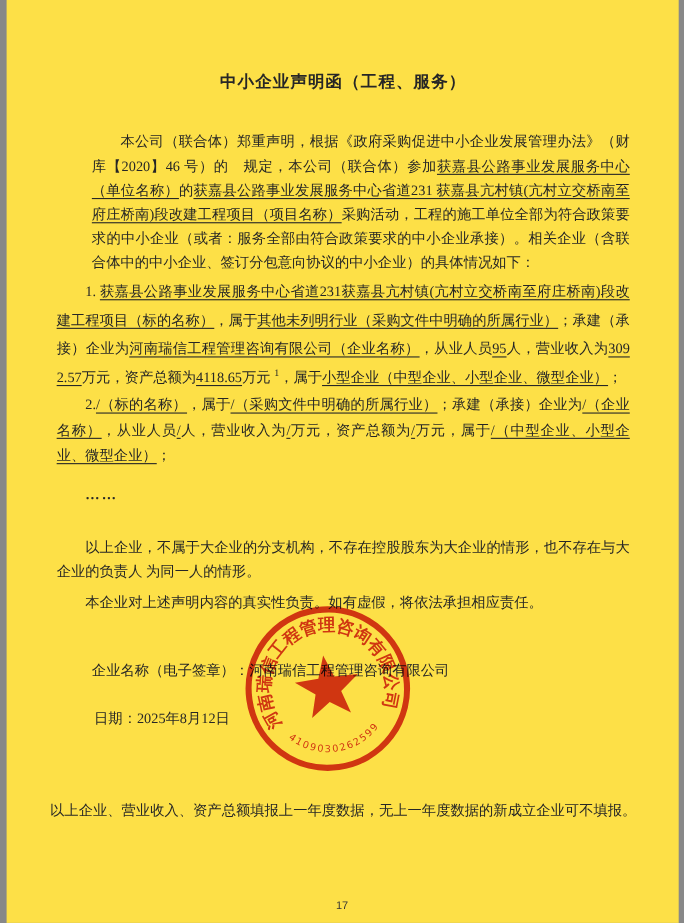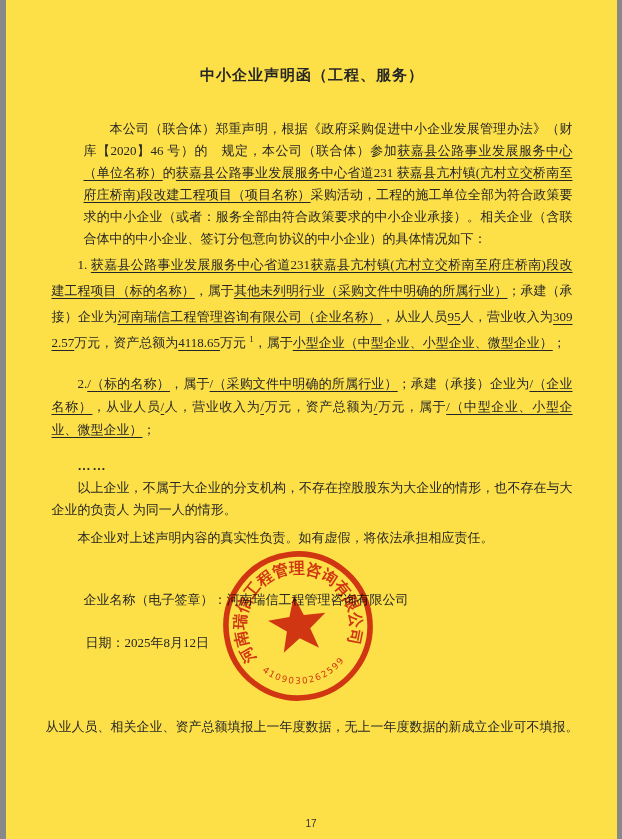--- a/index.html
+++ b/index.html
@@ -25,23 +25,23 @@
   .body-text p{
     margin:0;
     font-size:13px;
     line-height:22px;
     text-align:justify;
     word-break:break-all;
   }
   p.indent2{text-indent:2em;margin-left:32px;}
   p.intro{margin-top:32px;}
   p.item1{margin-top:2px;line-height:26px;text-indent:2em;}
-  p.item2{margin-top:16px;line-height:23px;text-indent:2em;}
+  p.item2{margin-top:0;line-height:23px;text-indent:2em;}
   p.dots{margin-top:14px;font-weight:bold;text-indent:2em;letter-spacing:2px;}
-  p.above{margin-top:0;text-indent:2em;}
+  p.above{margin-top:26px;text-indent:2em;}
   p.resp{margin-top:6px;text-indent:2em;}
   p.sig1{margin-top:40px;text-indent:32px;}
   p.sig2{margin-top:21px;text-indent:34px;}
   p.footnote{margin-top:62px;text-indent:0;margin-left:-6px;margin-right:-8px;}
   .u{
     text-decoration:underline;
     text-underline-offset:3px;
     text-decoration-thickness:1px;
   }
   sup.fnref{font-size:9px;vertical-align:super;line-height:0;}
@@ -74,21 +74,21 @@
 
   <div class="body-text">
       <p class="intro indent2"><span>本公司（联合体）郑重声明，根据《政府采购促进中小企业发展管理办法》（财库【2020】46 号）的　规定，本公司（联合体）参加</span><span class="u">获嘉县公路事业发展服务中心（单位名称）</span><span>的</span><span class="u">获嘉县公路事业发展服务中心省道231 获嘉县亢村镇(亢村立交桥南至府庄桥南)段改建工程项目（项目名称）</span><span>采购活动，工程的施工单位全部为符合政策要求的中小企业（或者：服务全部由符合政策要求的中小企业承接）。相关企业（含联合体中的中小企业、签订分包意向协议的中小企业）的具体情况如下：</span></p>
       <p class="item1"><span>1. </span><span class="u">获嘉县公路事业发展服务中心省道231获嘉县亢村镇(亢村立交桥南至府庄桥南)段改建工程项目（标的名称）</span><span>，属于</span><span class="u">其他未列明行业（采购文件中明确的所属行业）</span><span>；承建（承接）企业为</span><span class="u">河南瑞信工程管理咨询有限公司（企业名称）</span><span>，从业人员</span><span class="u">95</span><span>人，营业收入为</span><span class="u">3092.57</span><span>万元，资产总额为</span><span class="u">4118.65</span><span>万元 </span><sup class="fnref">1</sup><span>，属于</span><span class="u">小型企业（中型企业、小型企业、微型企业）</span><span>；</span></p>
       <p class="item2"><span>2.</span><span class="u">/（标的名称）</span><span>，属于</span><span class="u">/（采购文件中明确的所属行业）</span><span>；承建（承接）企业为</span><span class="u">/（企业名称）</span><span>，从业人员</span><span class="u">/</span><span>人，营业收入为</span><span class="u">/</span><span>万元，资产总额为</span><span class="u">/</span><span>万元，属于</span><span class="u">/（中型企业、小型企业、微型企业）</span><span>；</span></p>
       <p class="dots"><span>……</span></p>
       <p class="above"><span>以上企业，不属于大企业的分支机构，不存在控股股东为大企业的情形，也不存在与大企业的负责人 为同一人的情形。</span></p>
       <p class="resp"><span>本企业对上述声明内容的真实性负责。如有虚假，将依法承担相应责任。</span></p>
       <p class="sig1"><span>企业名称（电子签章）：河南瑞信工程管理咨询有限公司</span></p>
       <p class="sig2"><span>日期：2025年8月12日</span></p>
-      <p class="footnote"><span>从业人员、相关企业、资产总额填报上一年度数据，无上一年度数据的新成立企业可不填报。</span></p>
+      <p class="footnote"><span>以上企业、营业收入、资产总额填报上一年度数据，无上一年度数据的新成立企业可不填报。</span></p>
     </div>
 
   <div class="seal">
     <svg viewBox="0 0 200 200">
       <g transform="rotate(-8 100 100)">
         <circle cx="100" cy="100" r="90" fill="none" stroke="currentColor" stroke-width="7"></circle>
         <polygon fill="currentColor" points="100,62 109.1,87.5 136.1,88.3 114.7,104.8 122.3,130.7 100,115.5 77.7,130.7 85.3,104.8 63.9,88.3 90.9,87.5"></polygon>
         <defs>
           <path id="seal-arc-top" d="M 42.8,133 A 66,66 0 1 1 157.2,133" fill="none"></path>
           <path id="seal-arc-bottom" d="M 34,129 A 72,72 0 0 0 166,129" fill="none"></path>

